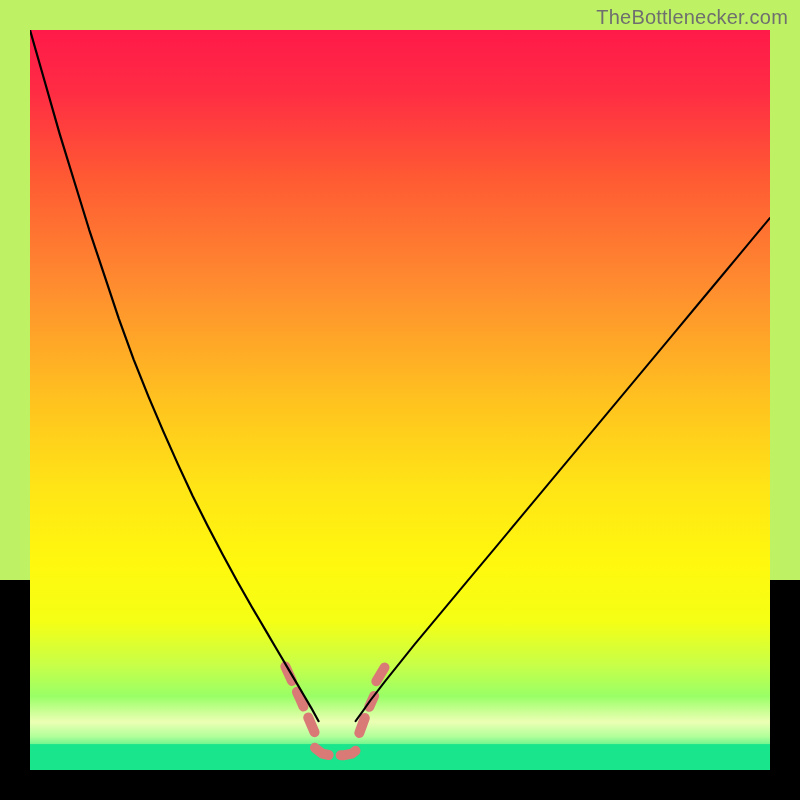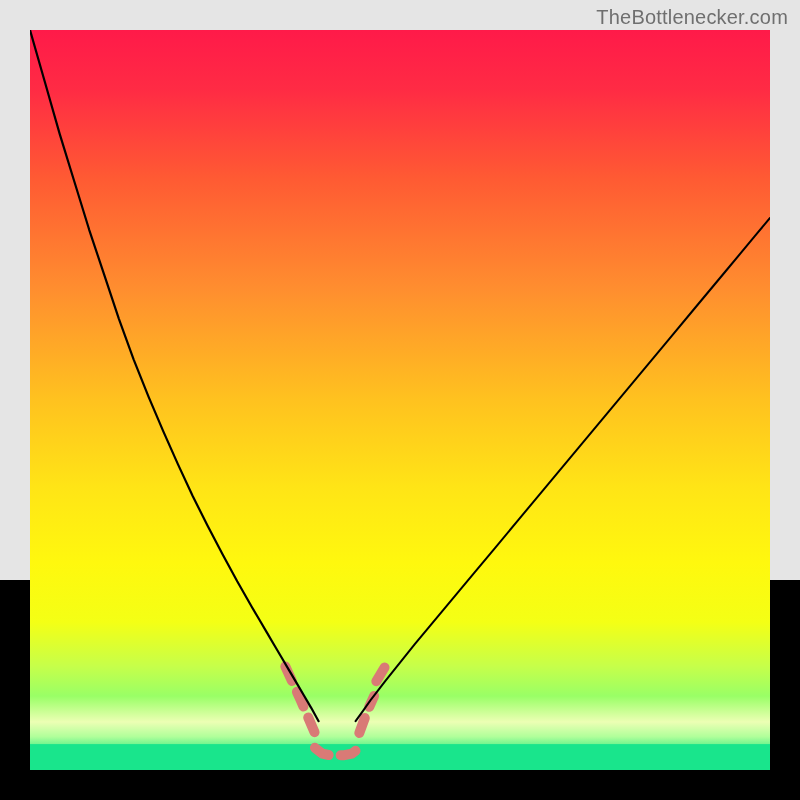--- a/index.html
+++ b/index.html
@@ -8,21 +8,21 @@
     width: 800px;
     height: 800px;
     background: #000;
     overflow: hidden;
     font-family: Arial, Helvetica, sans-serif;
   }
   .frame {
     position: absolute;
     left: 0; top: 0;
     width: 800px; height: 580px;
-    background: #e5e5e5;
+    background: #bef264;
   }
   .plot-area {
     position: absolute;
     left: 30px;
     top: 30px;
     width: 740px;
     height: 740px;
     overflow: hidden;
   }
   .watermark {

